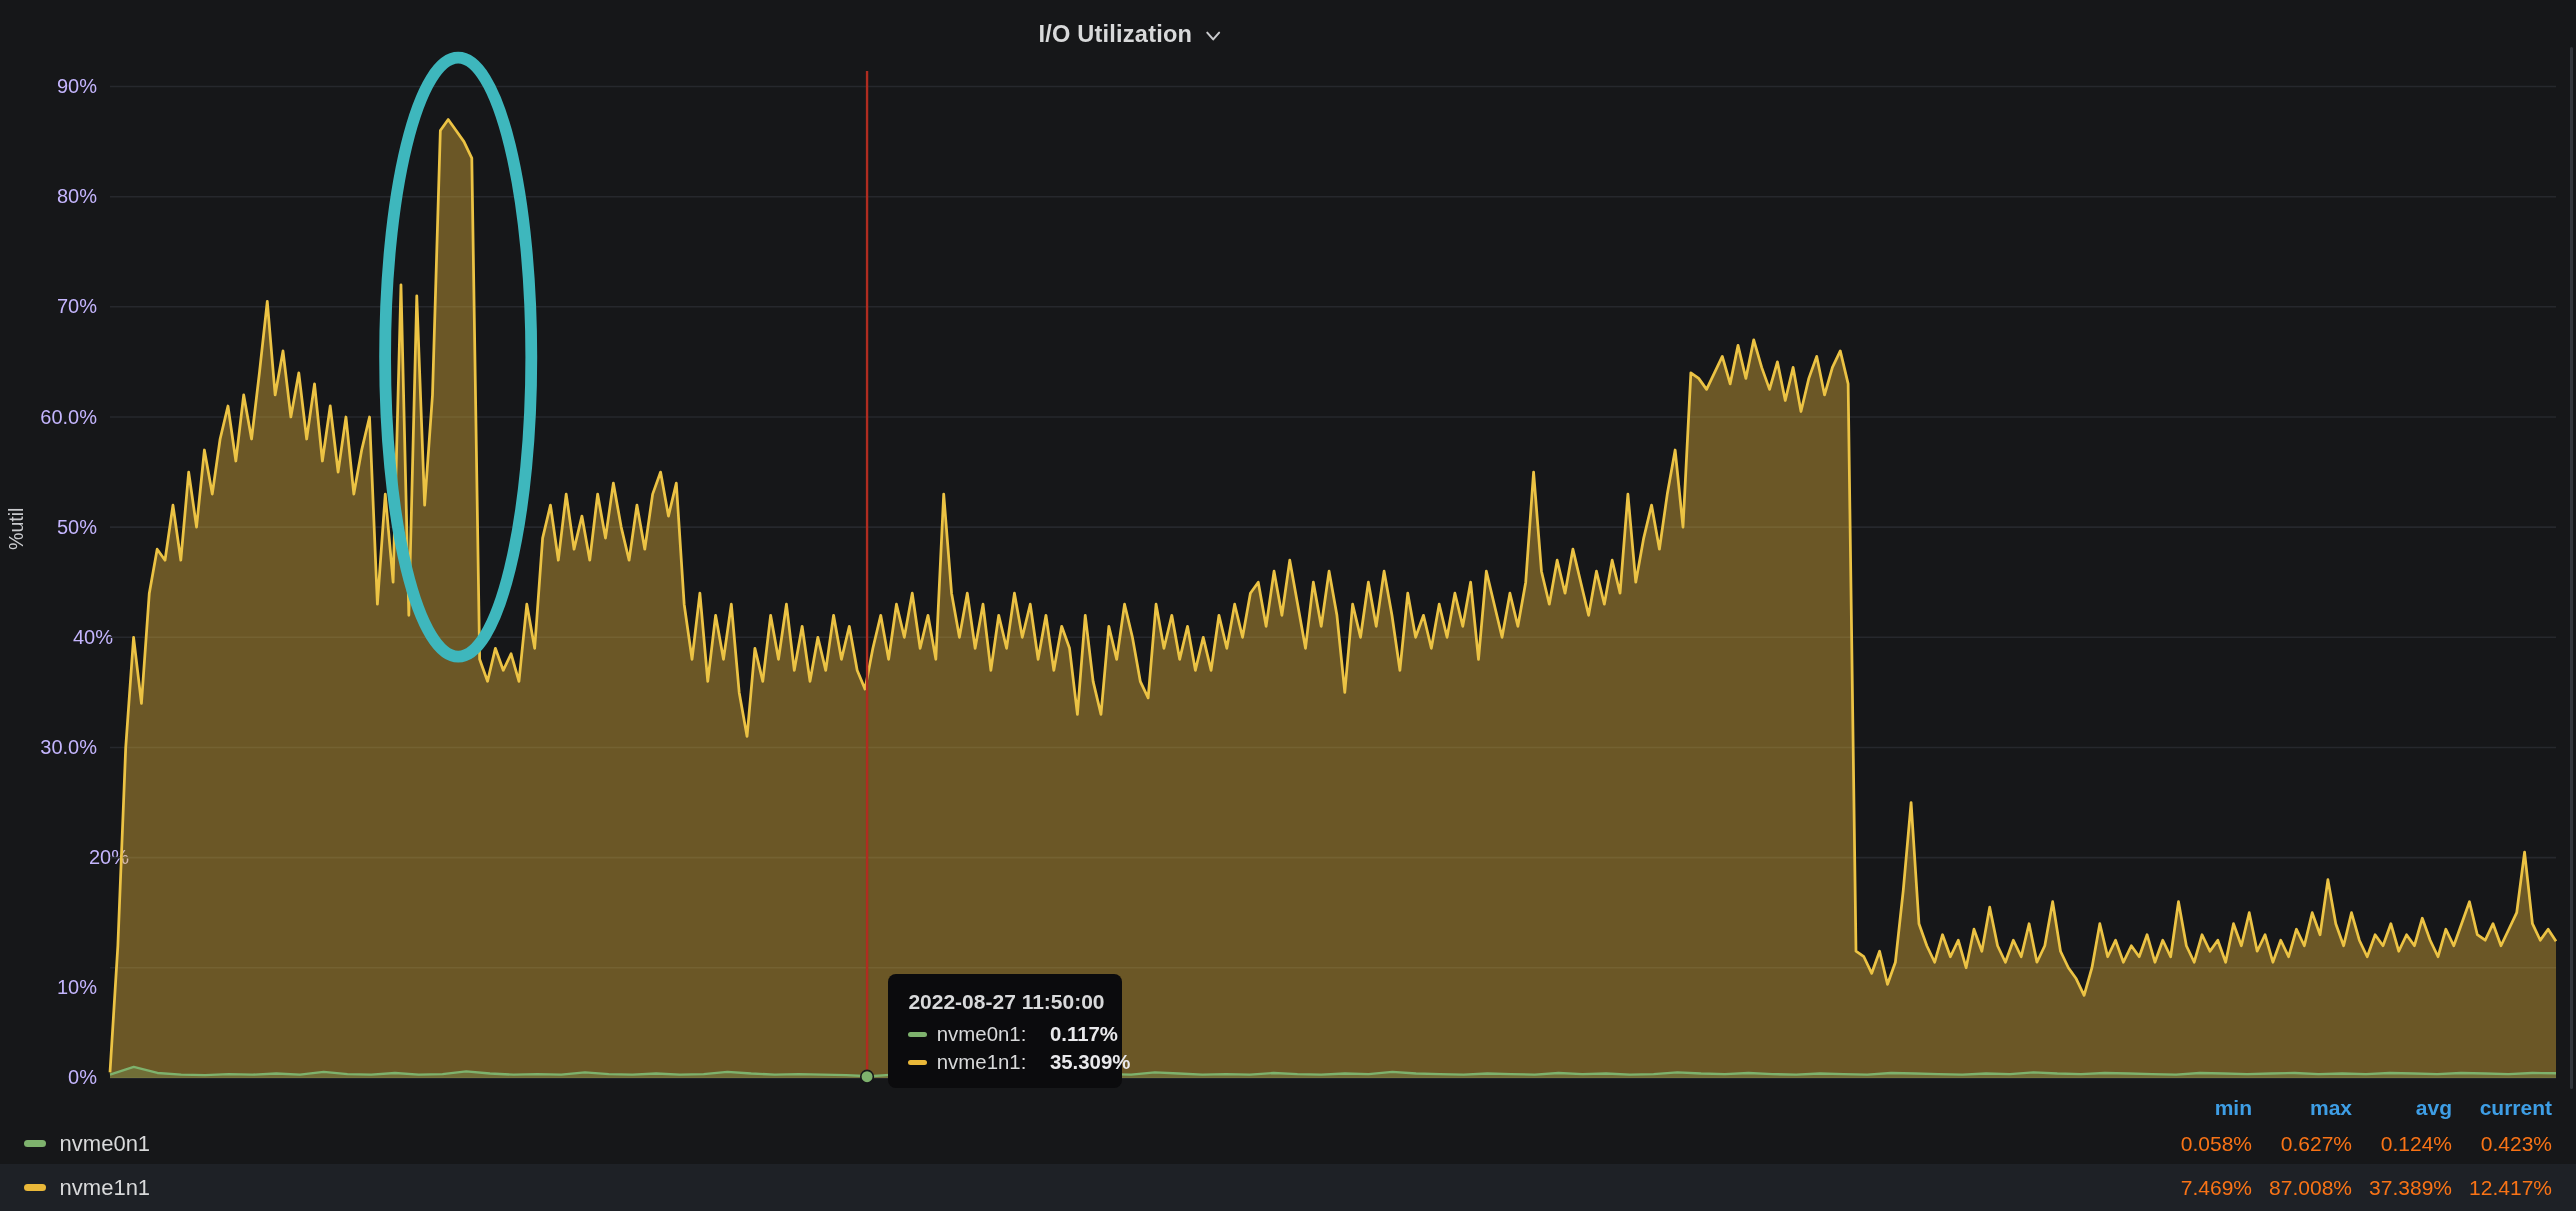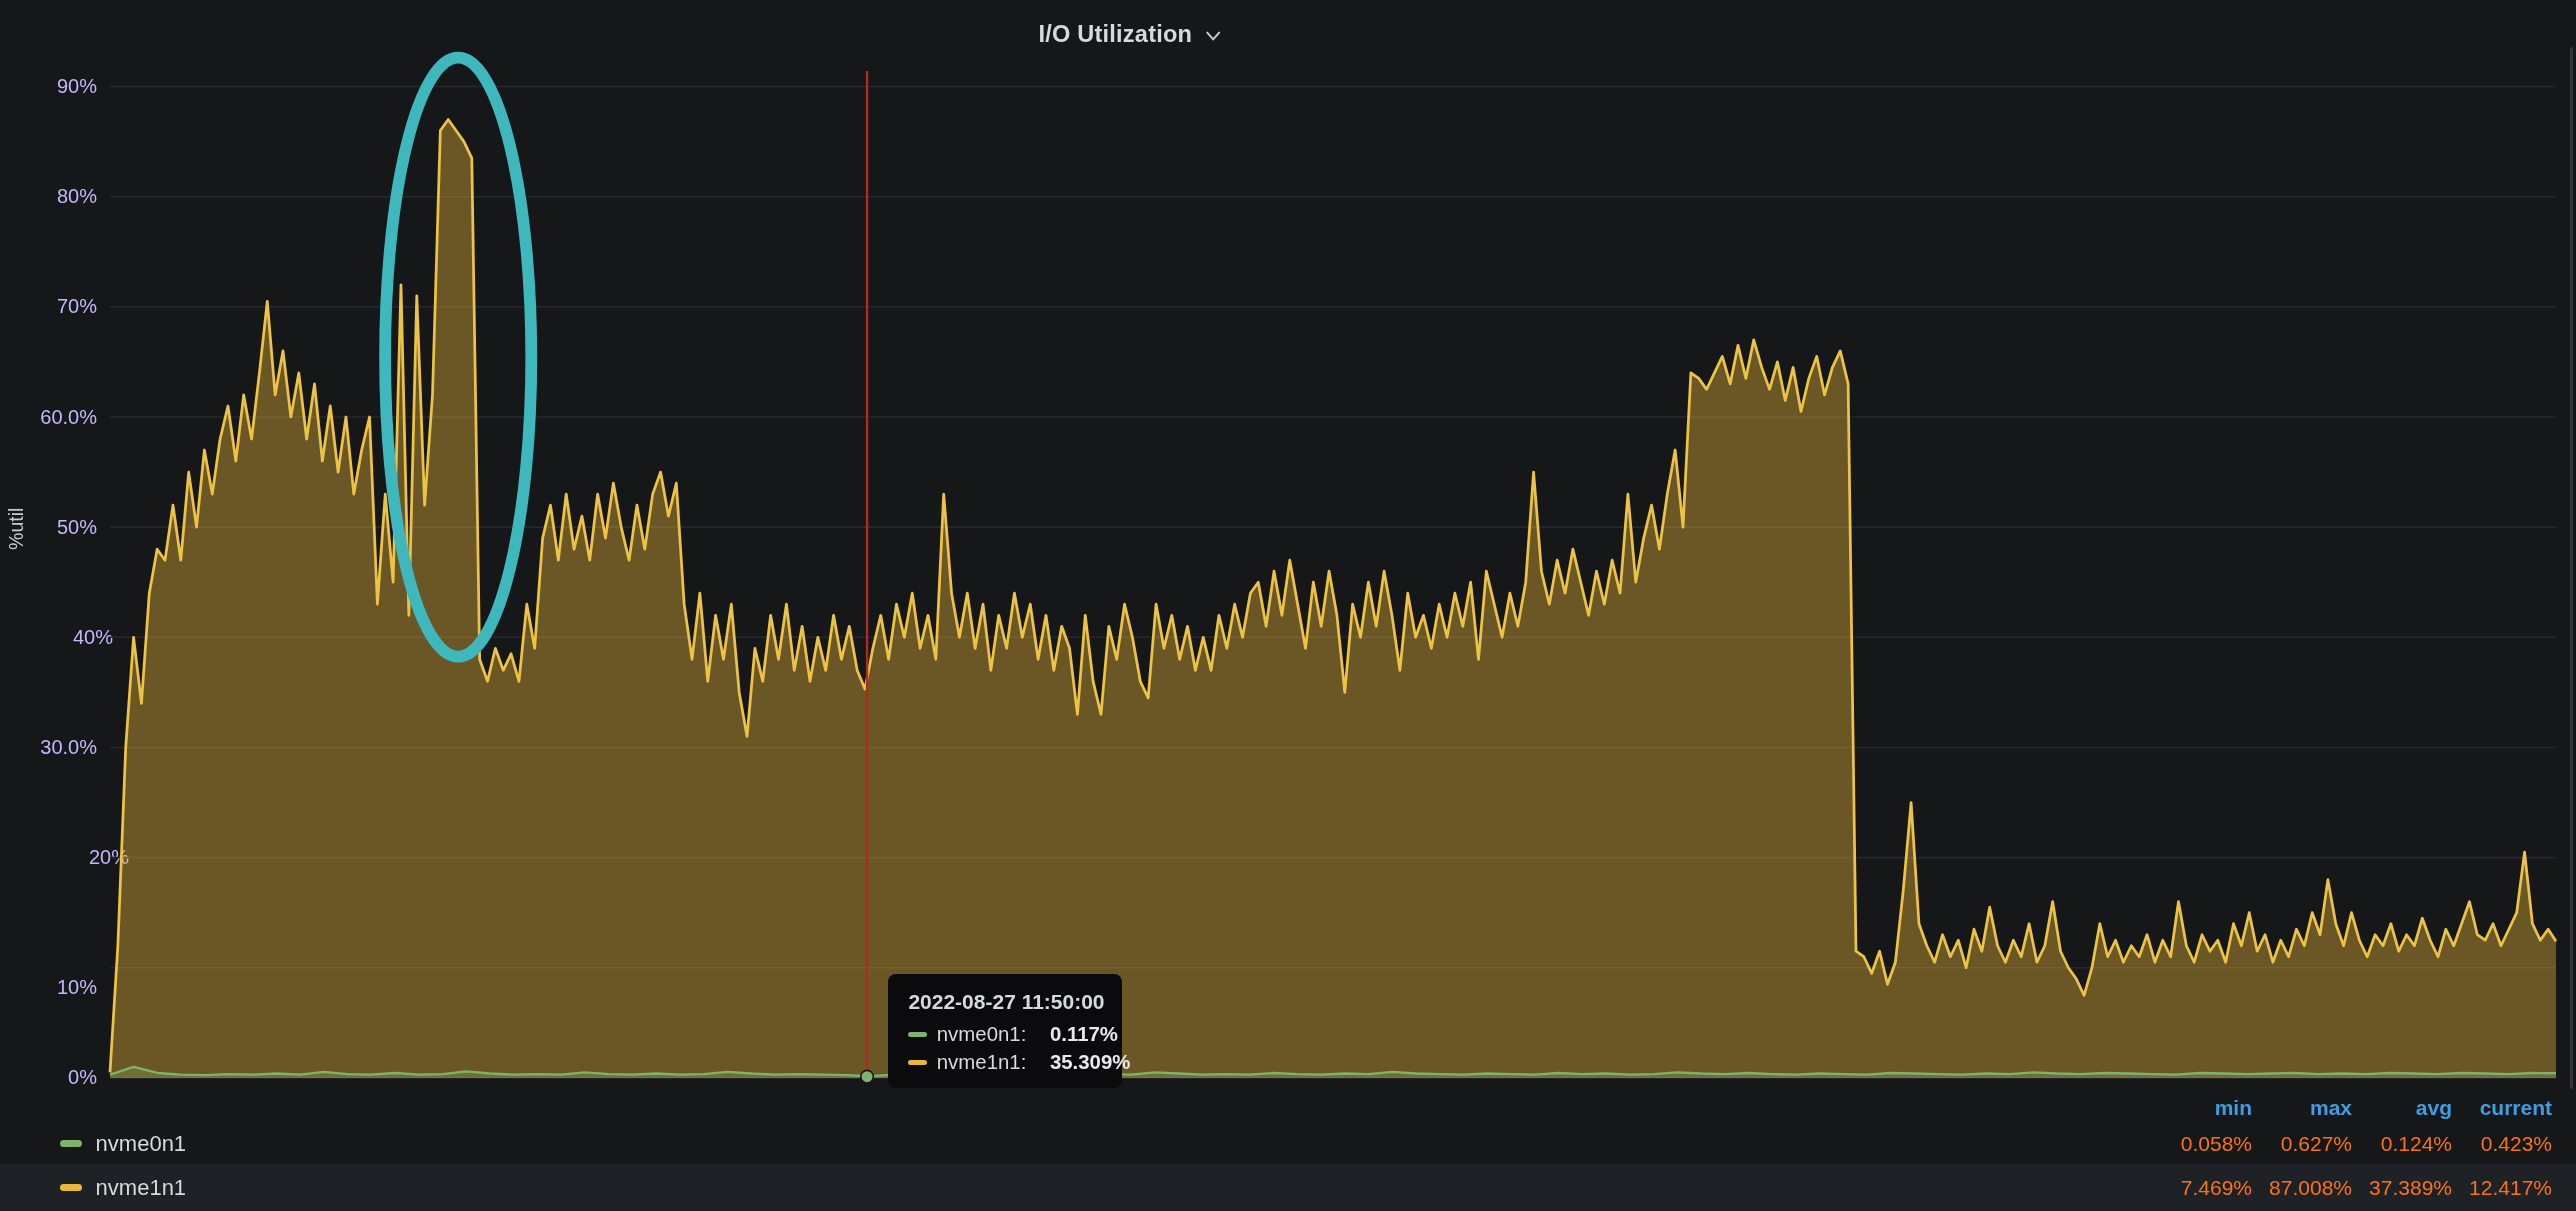--- a/index.html
+++ b/index.html
@@ -27,21 +27,21 @@
   .tt-swatch{width:19px;height:5.5px;border-radius:3.1px;margin-right:9.4px;flex:0 0 auto;}
   .tt-name{margin-right:auto;}
   .tt-val{font-weight:700;color:#e9e9ec;margin-left:23.6px;}
   
   #legend{position:absolute;left:0;top:1092px;width:2576px;}
   .lrow{display:grid;grid-template-columns:1fr 100px 100px 100px 100px;
     padding-right:24px;align-items:center;box-sizing:border-box;}
   .lrow.hdr{height:31px;}
   .lrow .stat{text-align:right;font-size:21px;color:#f97316;}
   .lrow.hdr .stat{color:#3e9ee5;font-weight:700;cursor:pointer;}
-  .lrow.series{height:41px;cursor:pointer;padding-left:36px;}
+  .lrow.series{height:41px;cursor:pointer;}
   .lrow.series.hl{height:47px;background:#1e2126;}
   .lname{display:flex;align-items:center;gap:14px;padding-left:23.6px;color:#d8d9da;font-size:22px;}
   .lswatch{width:22px;height:7.9px;border-radius:3.9px;flex:0 0 auto;}
 </style>
 </head>
 <body>
 
 <div id="panel">
 
   <div id="panel-header">

